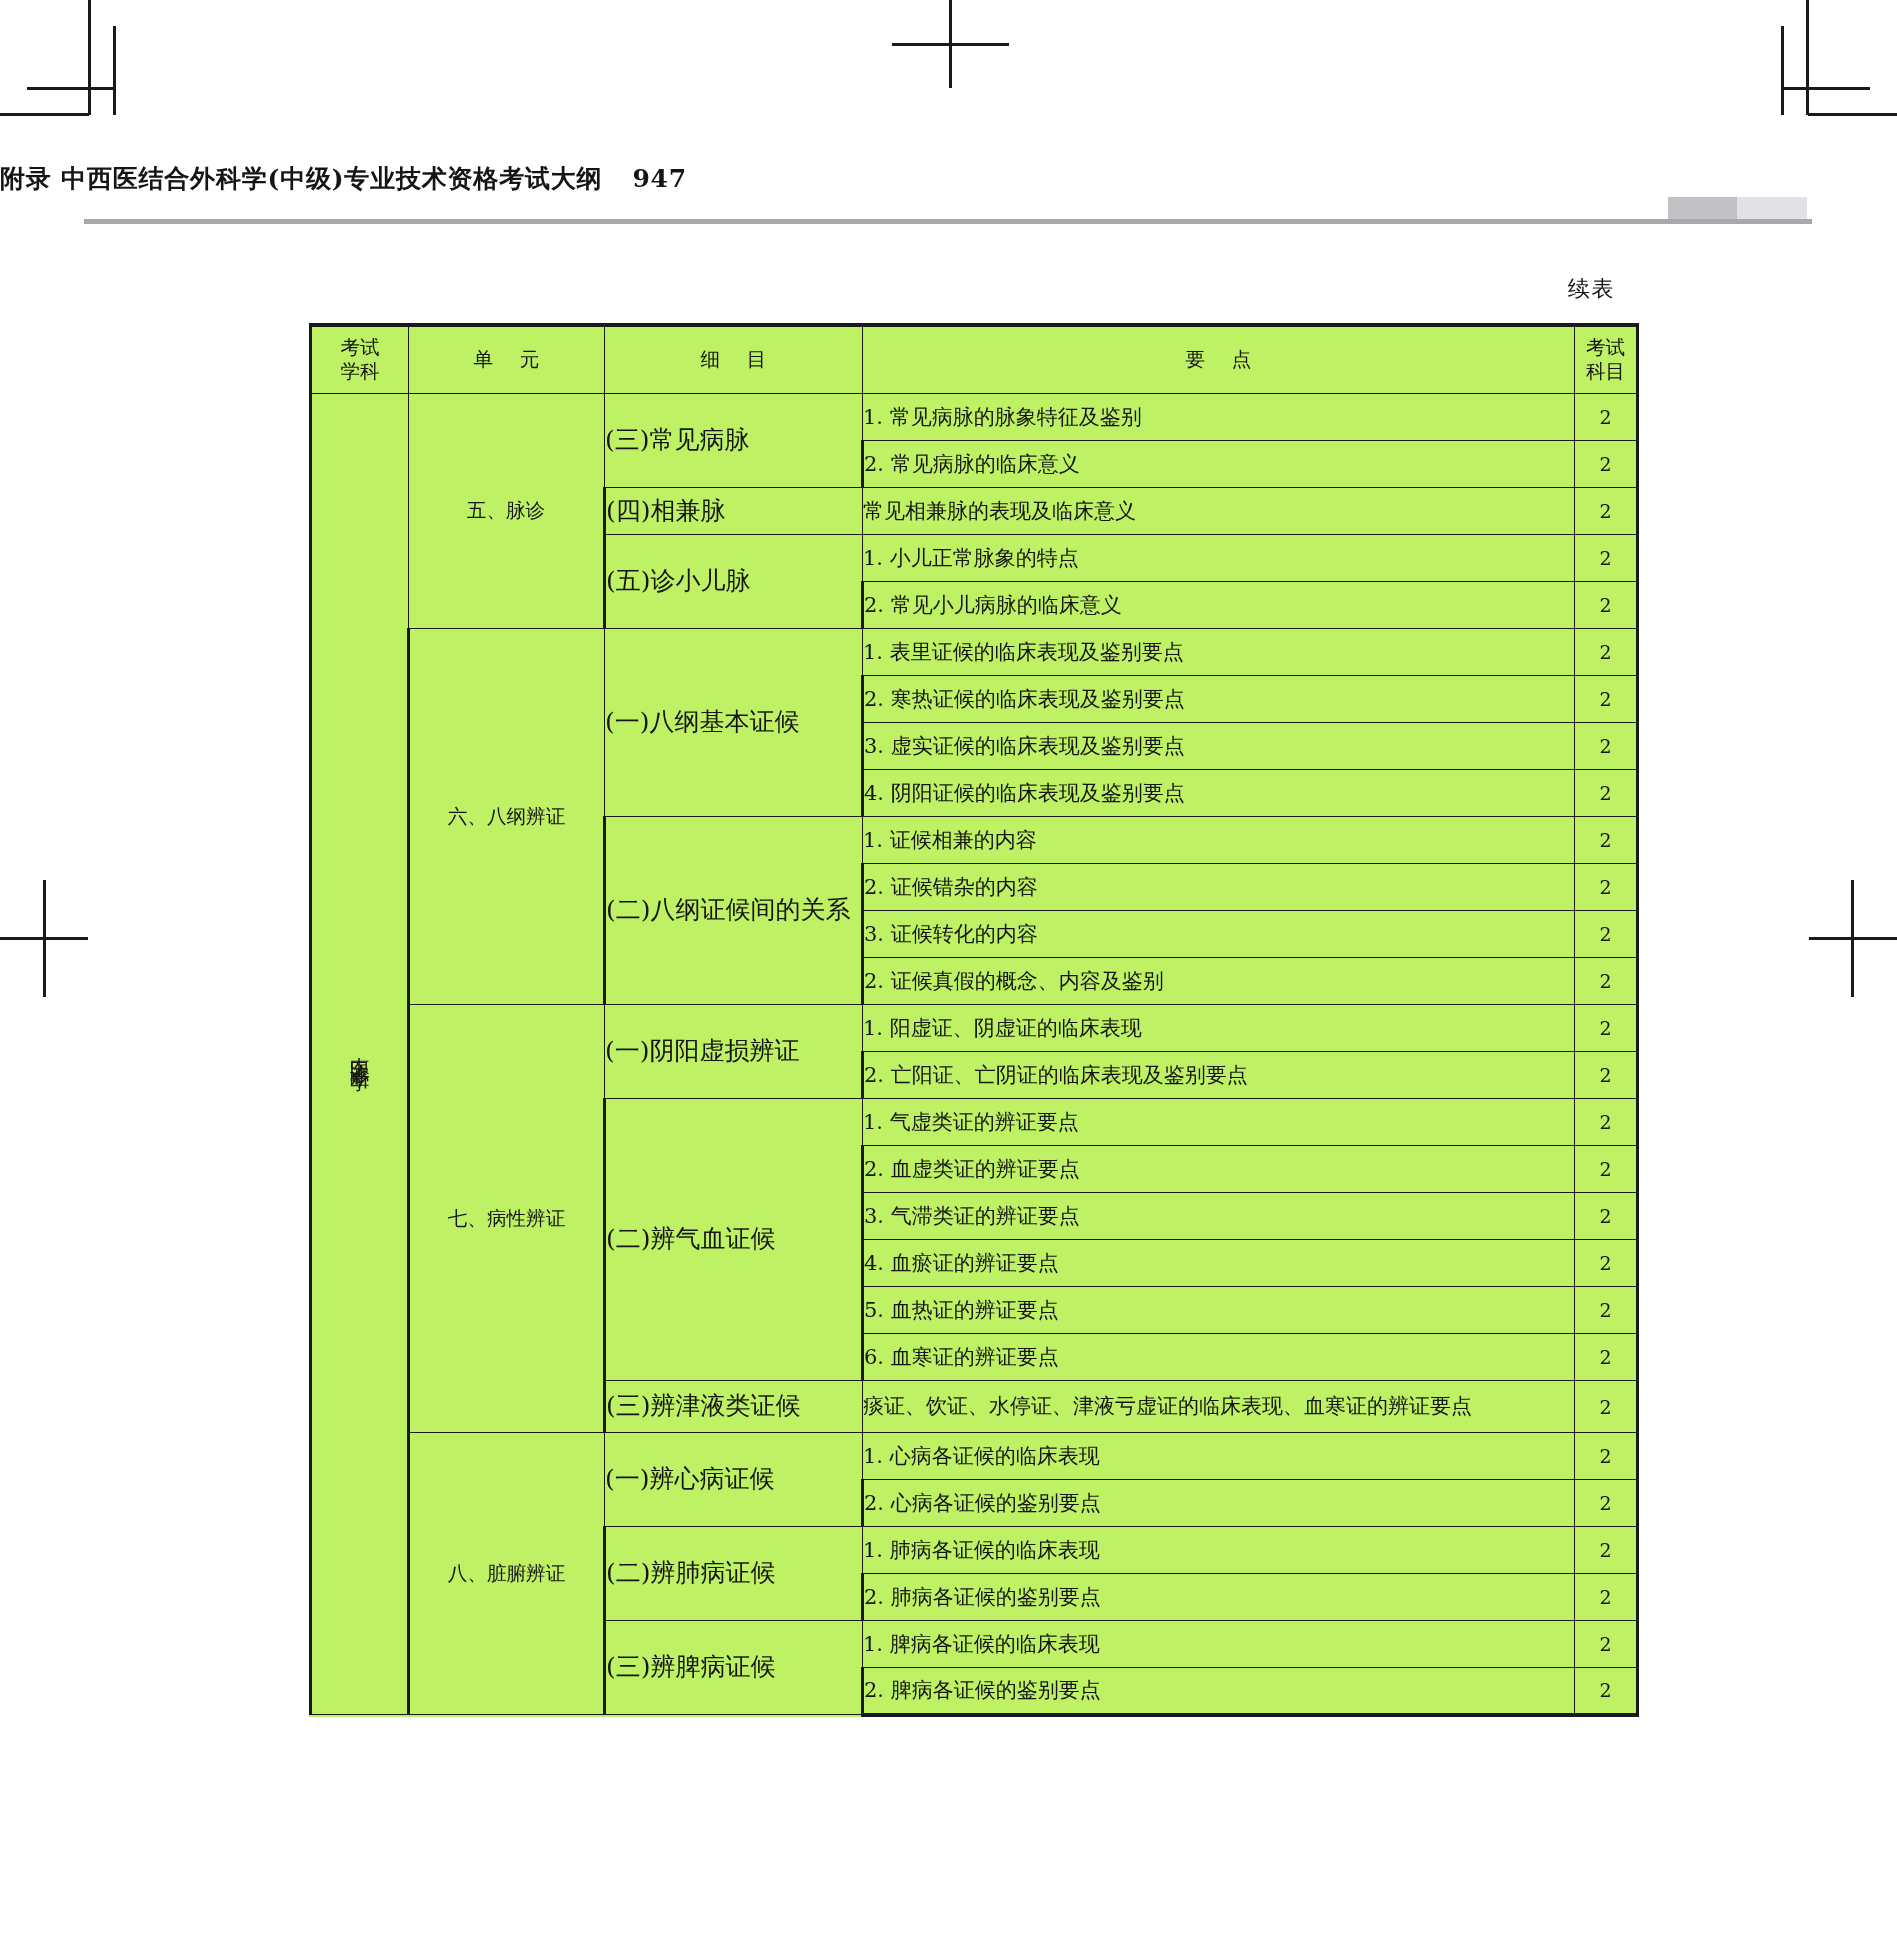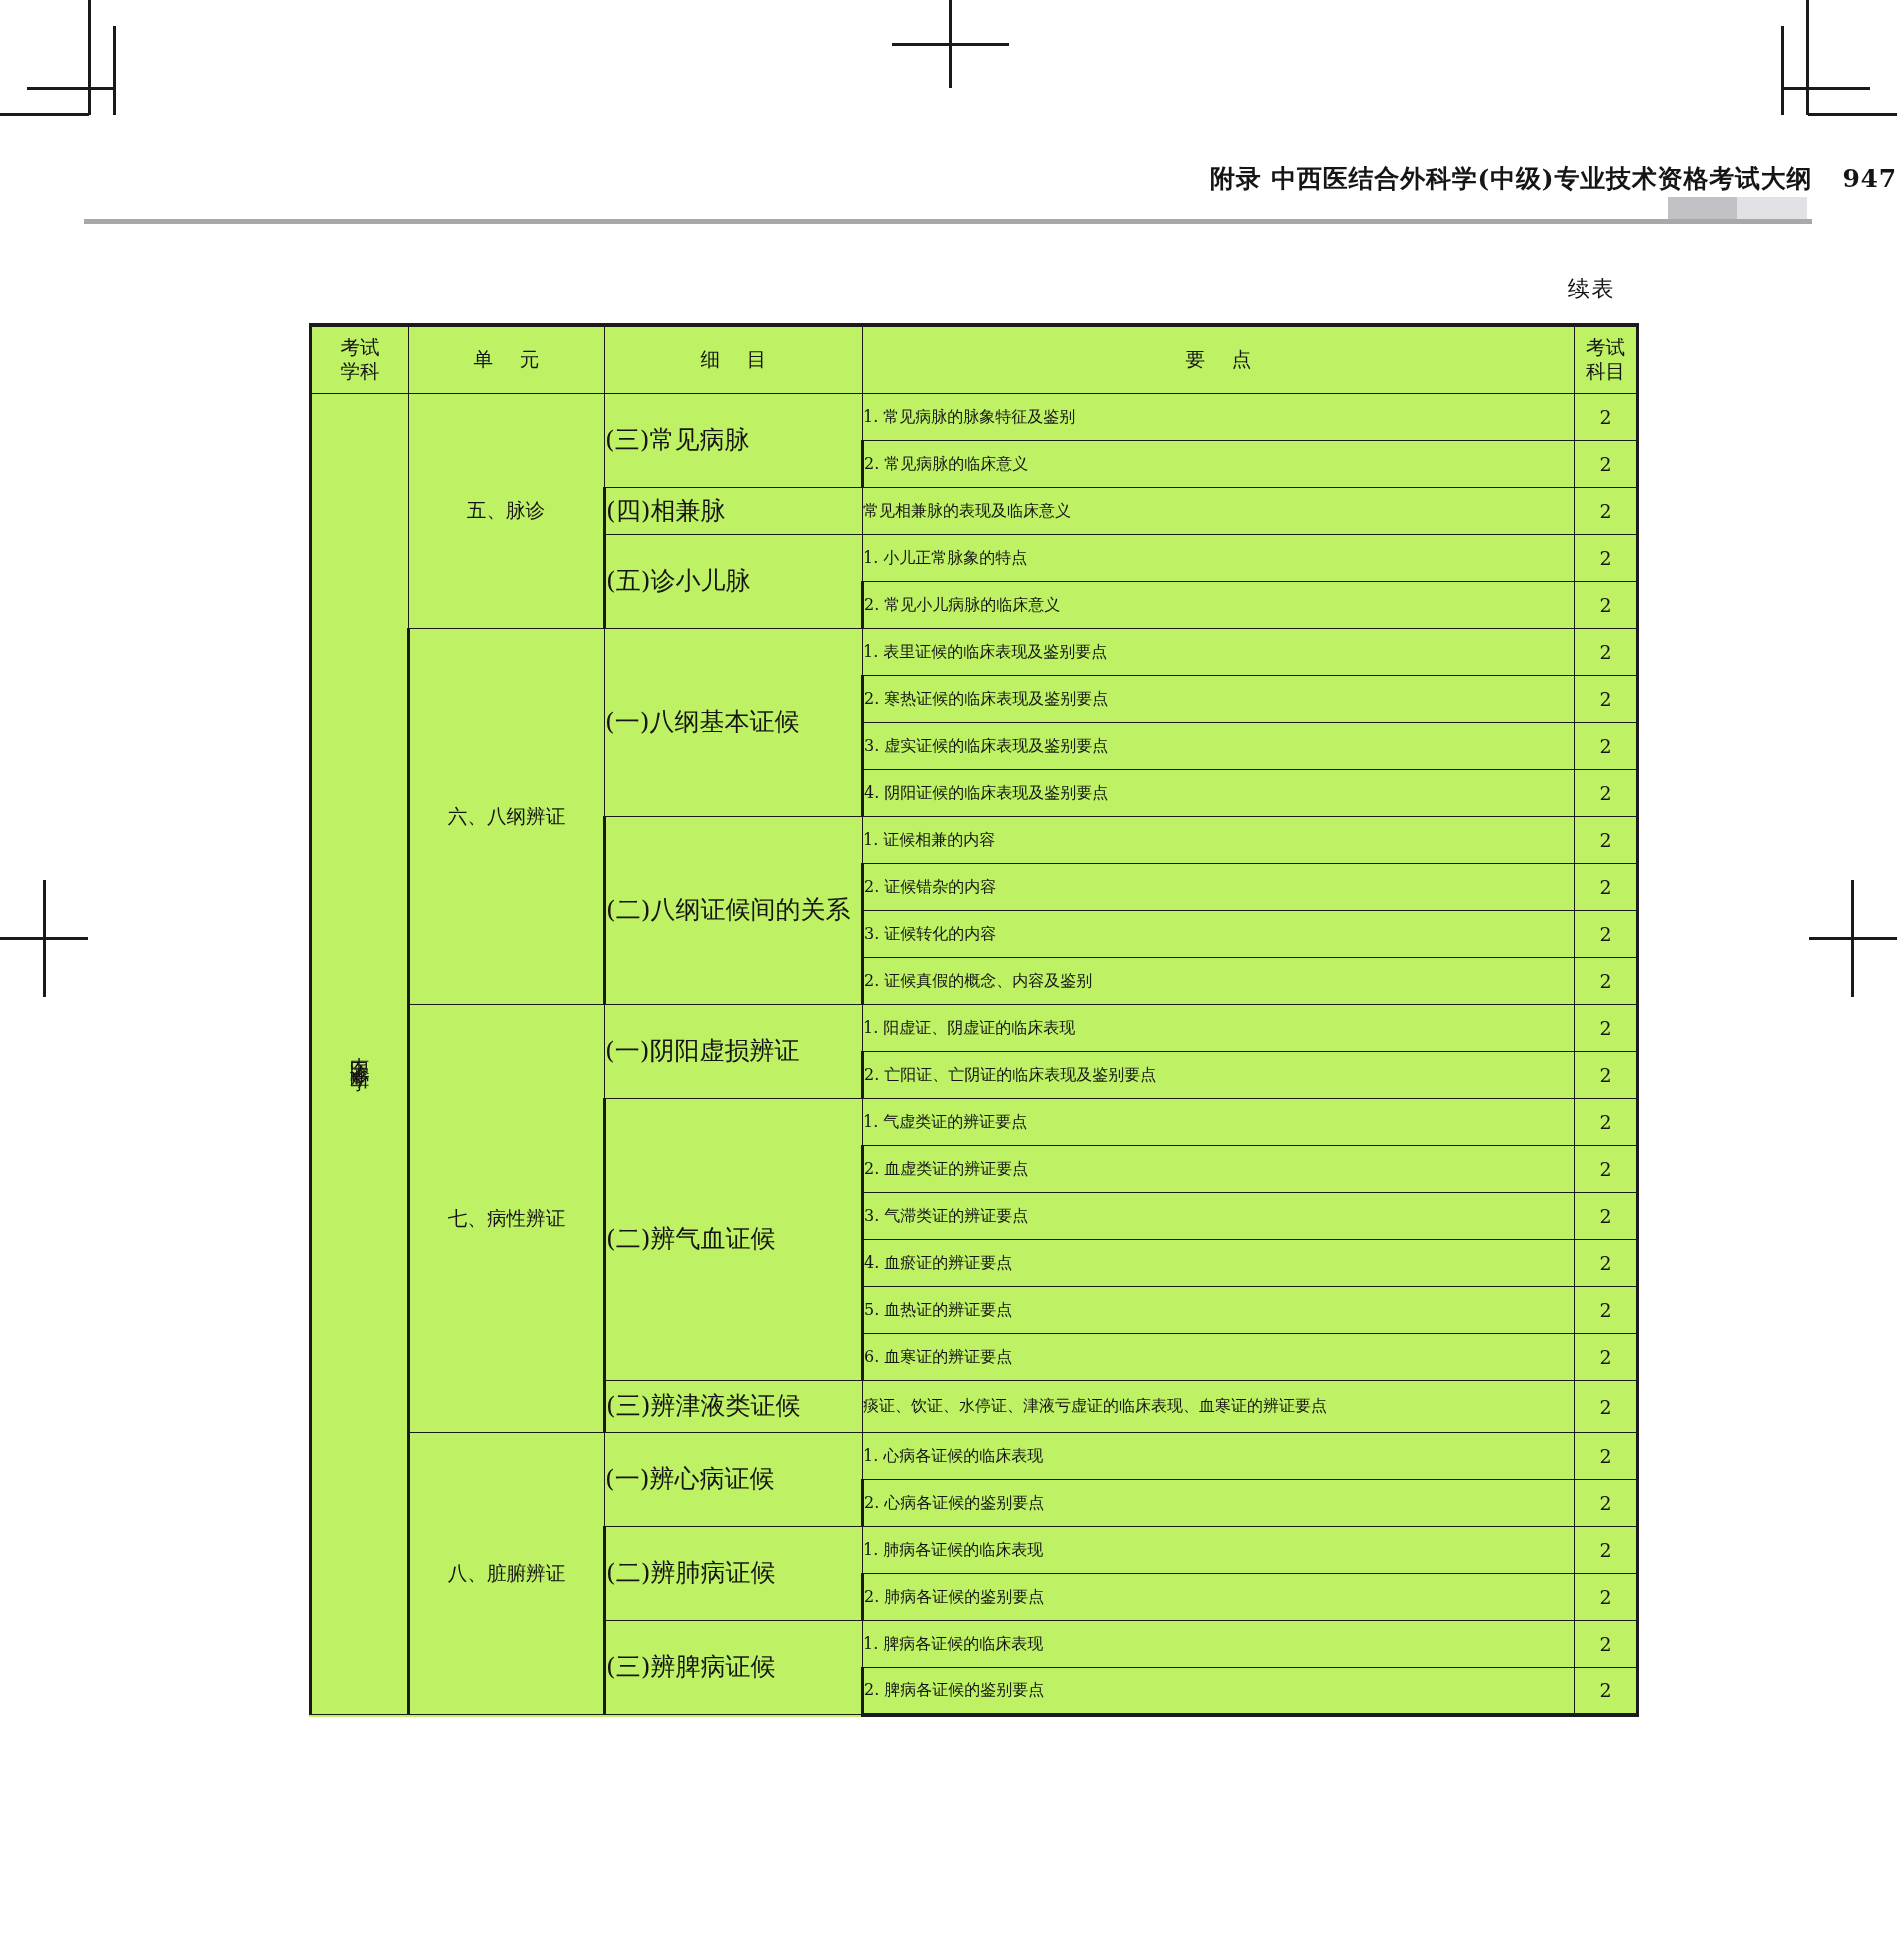--- a/index.html
+++ b/index.html
@@ -44,21 +44,21 @@
     height: 23px;
   }
   .hdr-swatch.dark { right: 74px; background: #c2c2c6; }
   .hdr-swatch.light { right: 4.7px; background: #e2e2e6; }
 
   .header-text {
     position: absolute;
     left: 0;
     top: 162px;
     width: 1897px;
-    text-align: right;
+    text-align: left;
     font-family: "DejaVu Serif", "Liberation Serif", serif;
     font-weight: bold;
     font-size: 25px;
     letter-spacing: 0.8px;
     color: #151515;
     white-space: nowrap;
   }
   .header-text .pageno {
     display: inline-block;
     margin-left: 30px;
@@ -142,21 +142,21 @@
     margin-left: 8px;
   }
   .cell-detail {
     text-align: left;
     font-size: 25px;
     line-height: 1.45;
     padding: 7px 5.5px 7px 9.4px;
   }
   .cell-points {
     text-align: left;
-    font-size: 16px;
+    font-size: 21px;
     line-height: 1.55;
     padding: 7.8px 8.6px 7.8px 11.7px;
   }
   .cell-code {
     text-align: center;
     font-size: 19px;
     font-family: "DejaVu Serif", "Liberation Serif", serif;
   }
   .row-h-1 { height: 47px; }
   .row-h-2 { height: 52px; }

